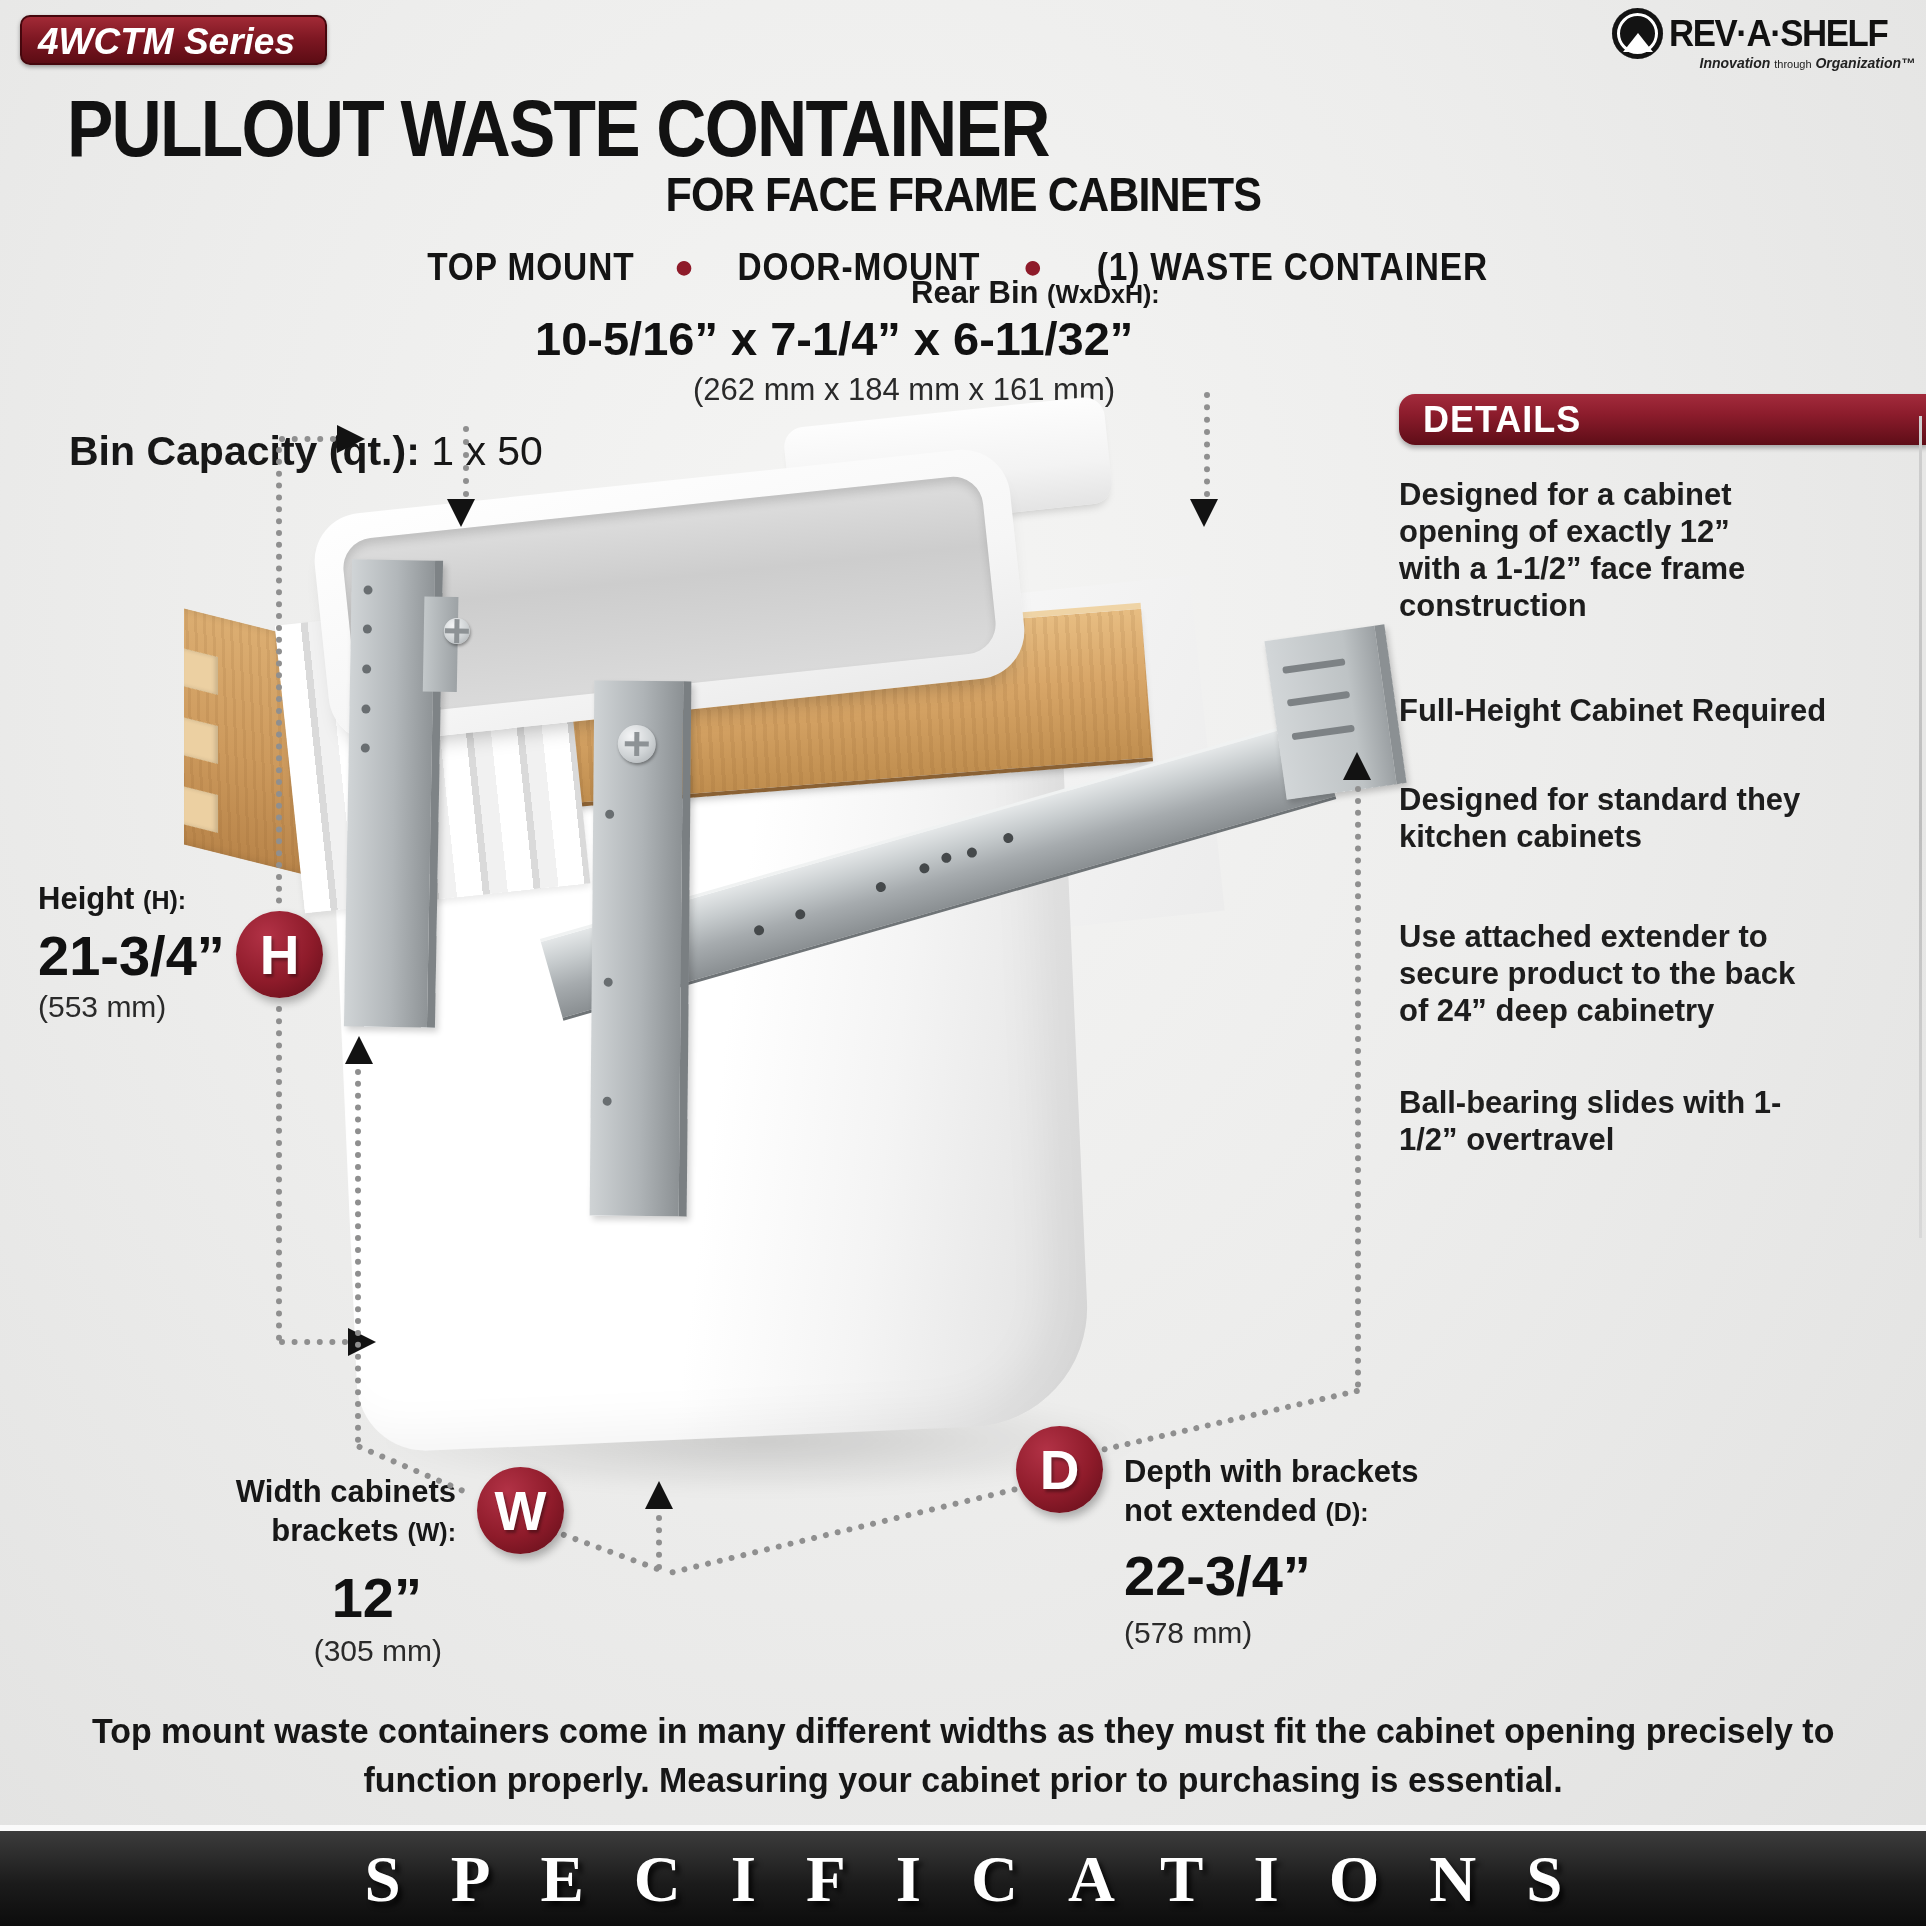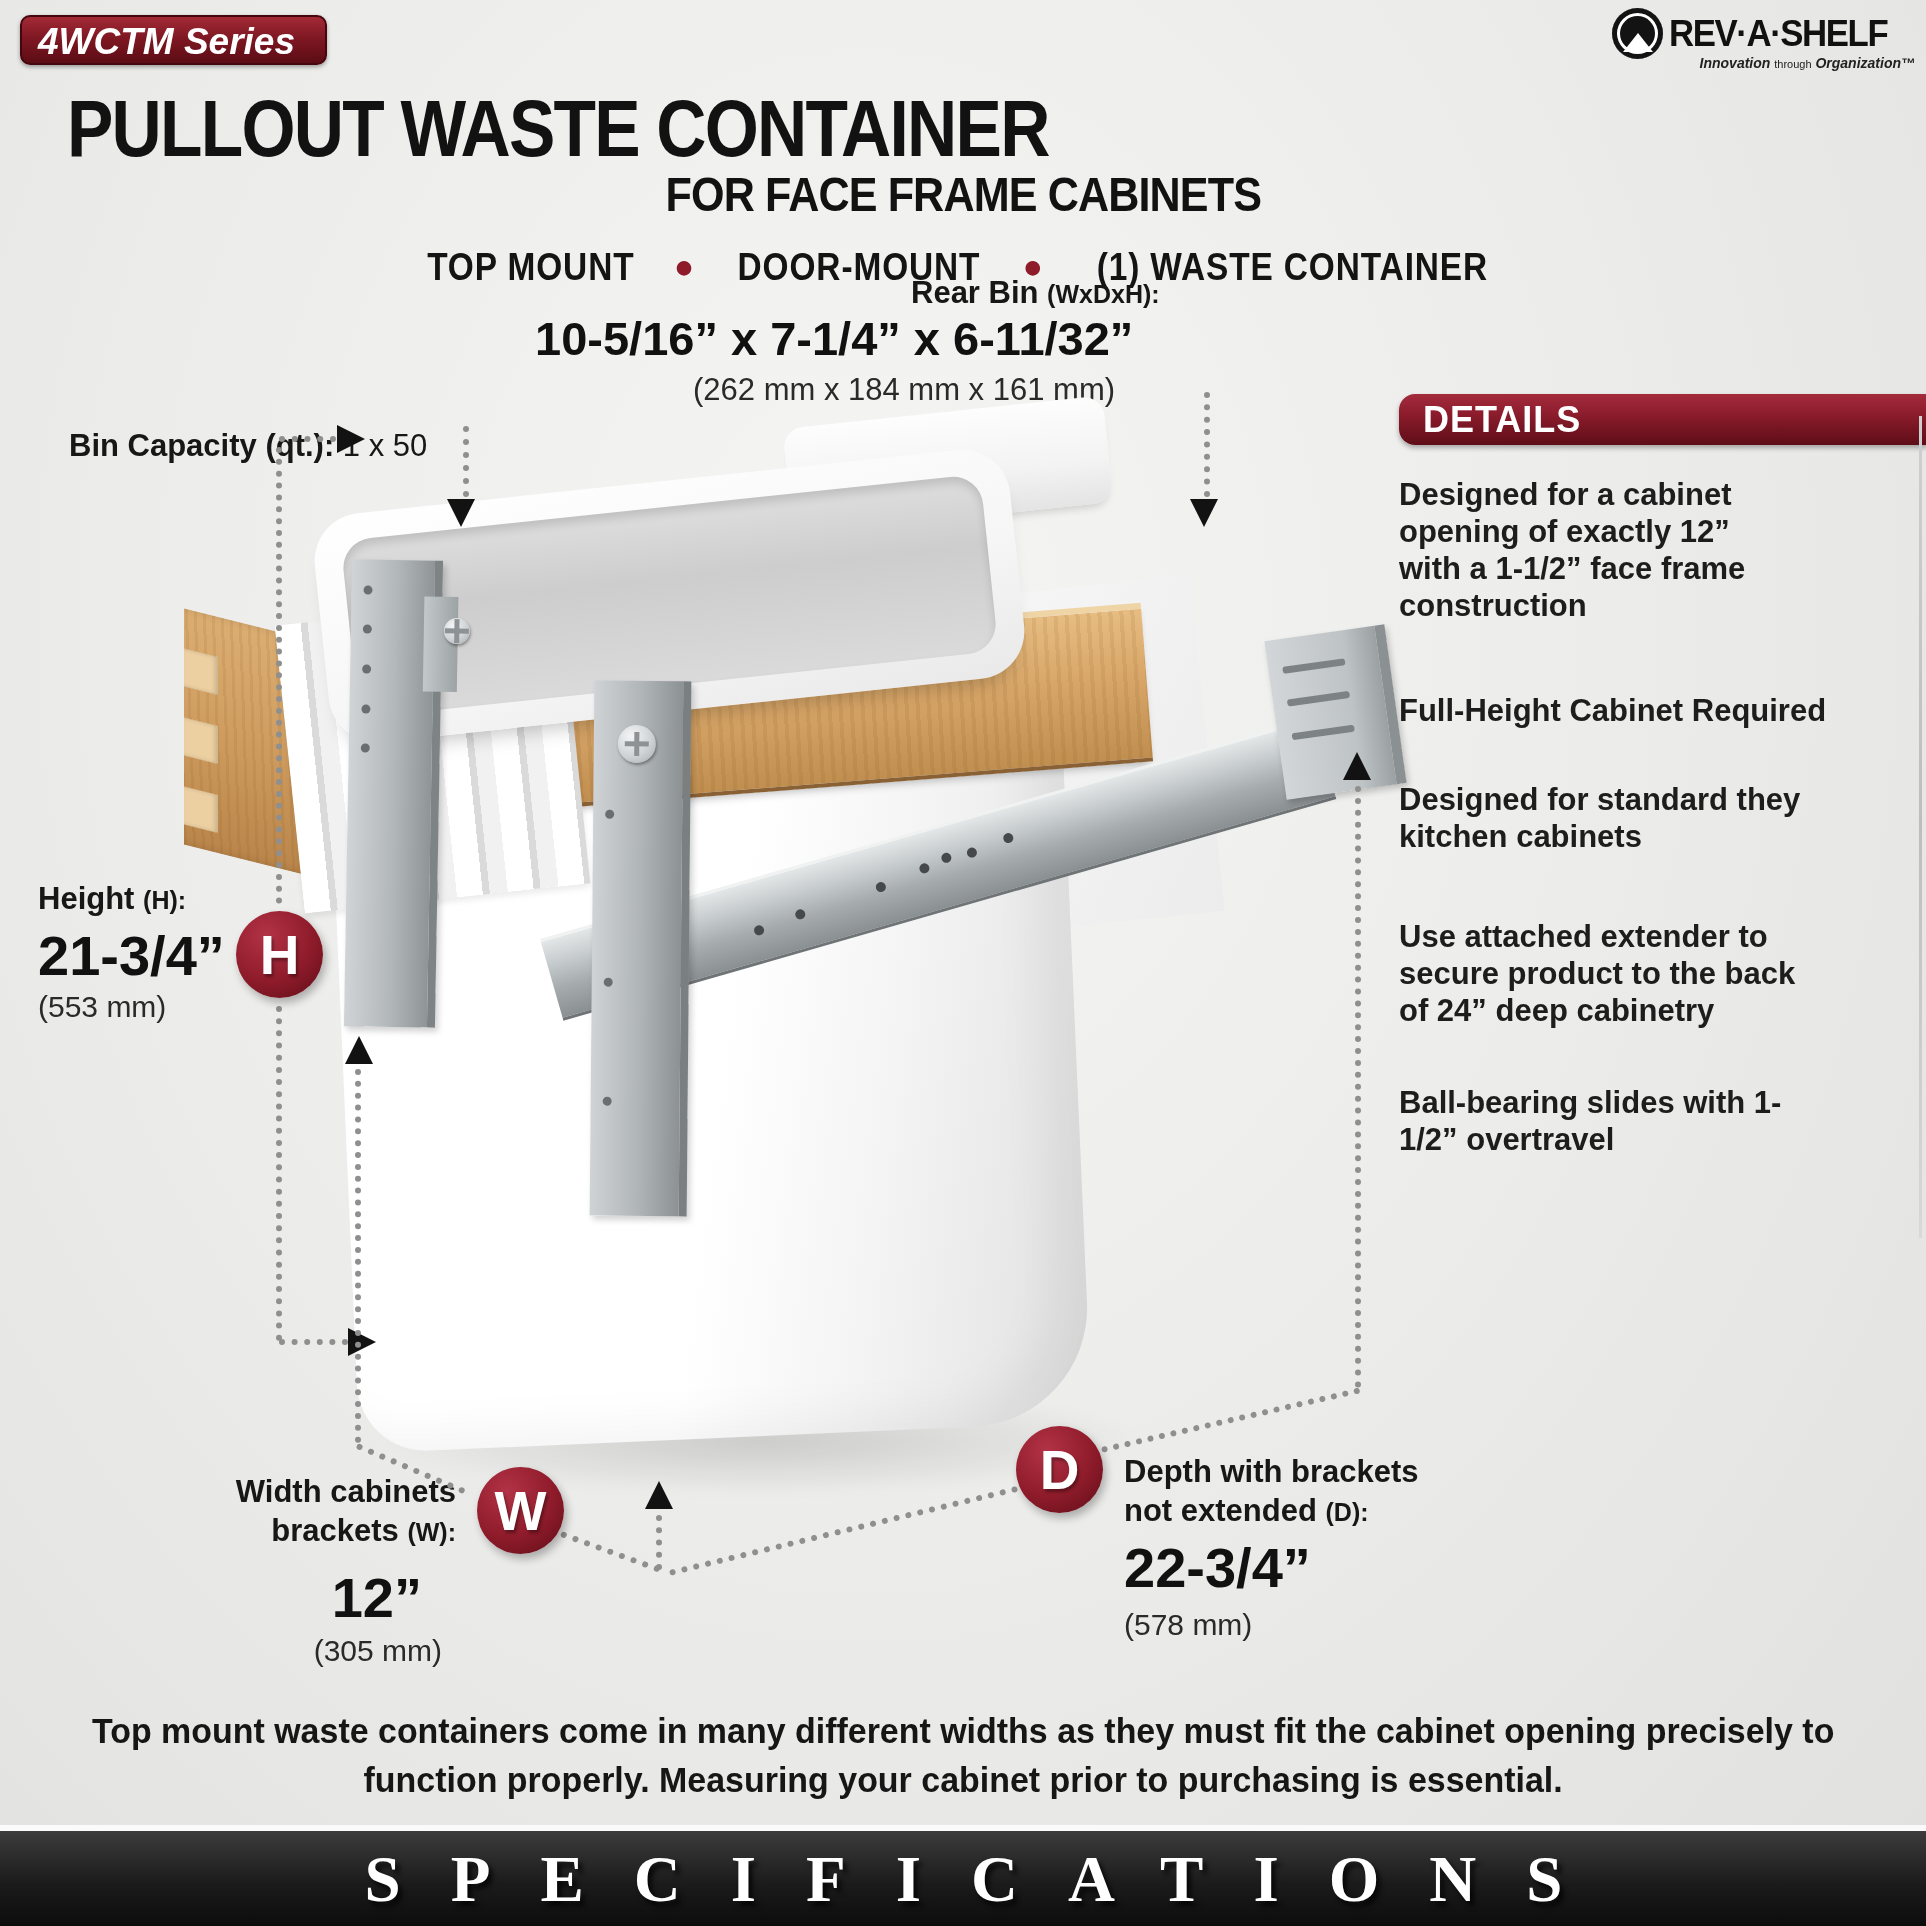--- a/index.html
+++ b/index.html
@@ -28,34 +28,34 @@
   .title2{left:0;top:166px;width:1927px;text-align:center;font-weight:bold;font-size:49px;letter-spacing:-1px;color:#121212;}
   .subtitle{left:0;top:246px;width:1927px;text-align:center;font-weight:bold;font-size:38px;letter-spacing:1px;color:#141414;}
   .subtitle .dot{color:#8e1b2a;font-size:34px;padding:0 14px;vertical-align:2px;}
   
   .lbl{font-weight:bold;color:#171717;}
   .sm{font-size:25px;}
   .rear-label{left:911px;top:275px;font-size:31px;}
   .dims{left:535px;top:311px;font-size:47px;font-weight:bold;color:#111;letter-spacing:0px;}
   .metric{font-weight:normal;color:#2a2a2a;}
   .rear-metric{left:693px;top:372px;font-size:31px;}
-  .cap-label{left:69px;top:428px;font-size:31px;}
+  .cap-label{left:69px;top:428px;font-size:41px;}
   .cap-label .val{font-weight:normal;}
   .height-block{left:38px;top:881px;width:297px;}
   .height-block .h1{font-size:31px;}
   .big-dim{font-size:56px;font-weight:bold;color:#111;}
   .height-block .big-dim{display:block;margin-top:6px;}
   .height-block .metric{display:block;font-size:30px;margin-top:2px;}
   .width-block{left:149px;top:1473px;width:307px;text-align:right;}
   .width-block .l{font-size:31px;display:block;line-height:1.25;}
   .width-block .big-dim{display:block;margin-top:14px;padding-right:34px;}
   .width-block .metric{display:block;font-size:30px;margin-top:4px;padding-right:14px;}
   .depth-block{left:1124px;top:1453px;width:396px;text-align:left;}
   .depth-block .l{font-size:31px;display:block;line-height:1.25;}
-  .depth-block .big-dim{display:block;margin-top:4px;}
+  .depth-block .big-dim{display:block;margin-top:12px;}
   .depth-block .metric{display:block;font-size:30px;margin-top:8px;}
   
   .details-bar{left:1399px;top:394px;width:528px;height:51px;border-radius:16px 0 0 16px;
     background:linear-gradient(180deg,#a32b3c 0%,#8c1c2c 40%,#5e0d17 100%);
     box-shadow:0 3px 5px rgba(0,0,0,.3);
     color:#fff;font-weight:bold;font-size:36px;letter-spacing:1px;line-height:51px;padding-left:24px;box-sizing:border-box;}
   .detail{font-weight:bold;font-size:31px;line-height:1.19;color:#1d1d1d;left:1399px;}
   .panel-edge{left:1919px;top:416px;width:3px;height:822px;background:linear-gradient(180deg,#cfcfcf,#bdbdbd 50%,#d8d8d8);}
   
   .dv{border-left:6px dotted #8f8f8f;width:0;}

